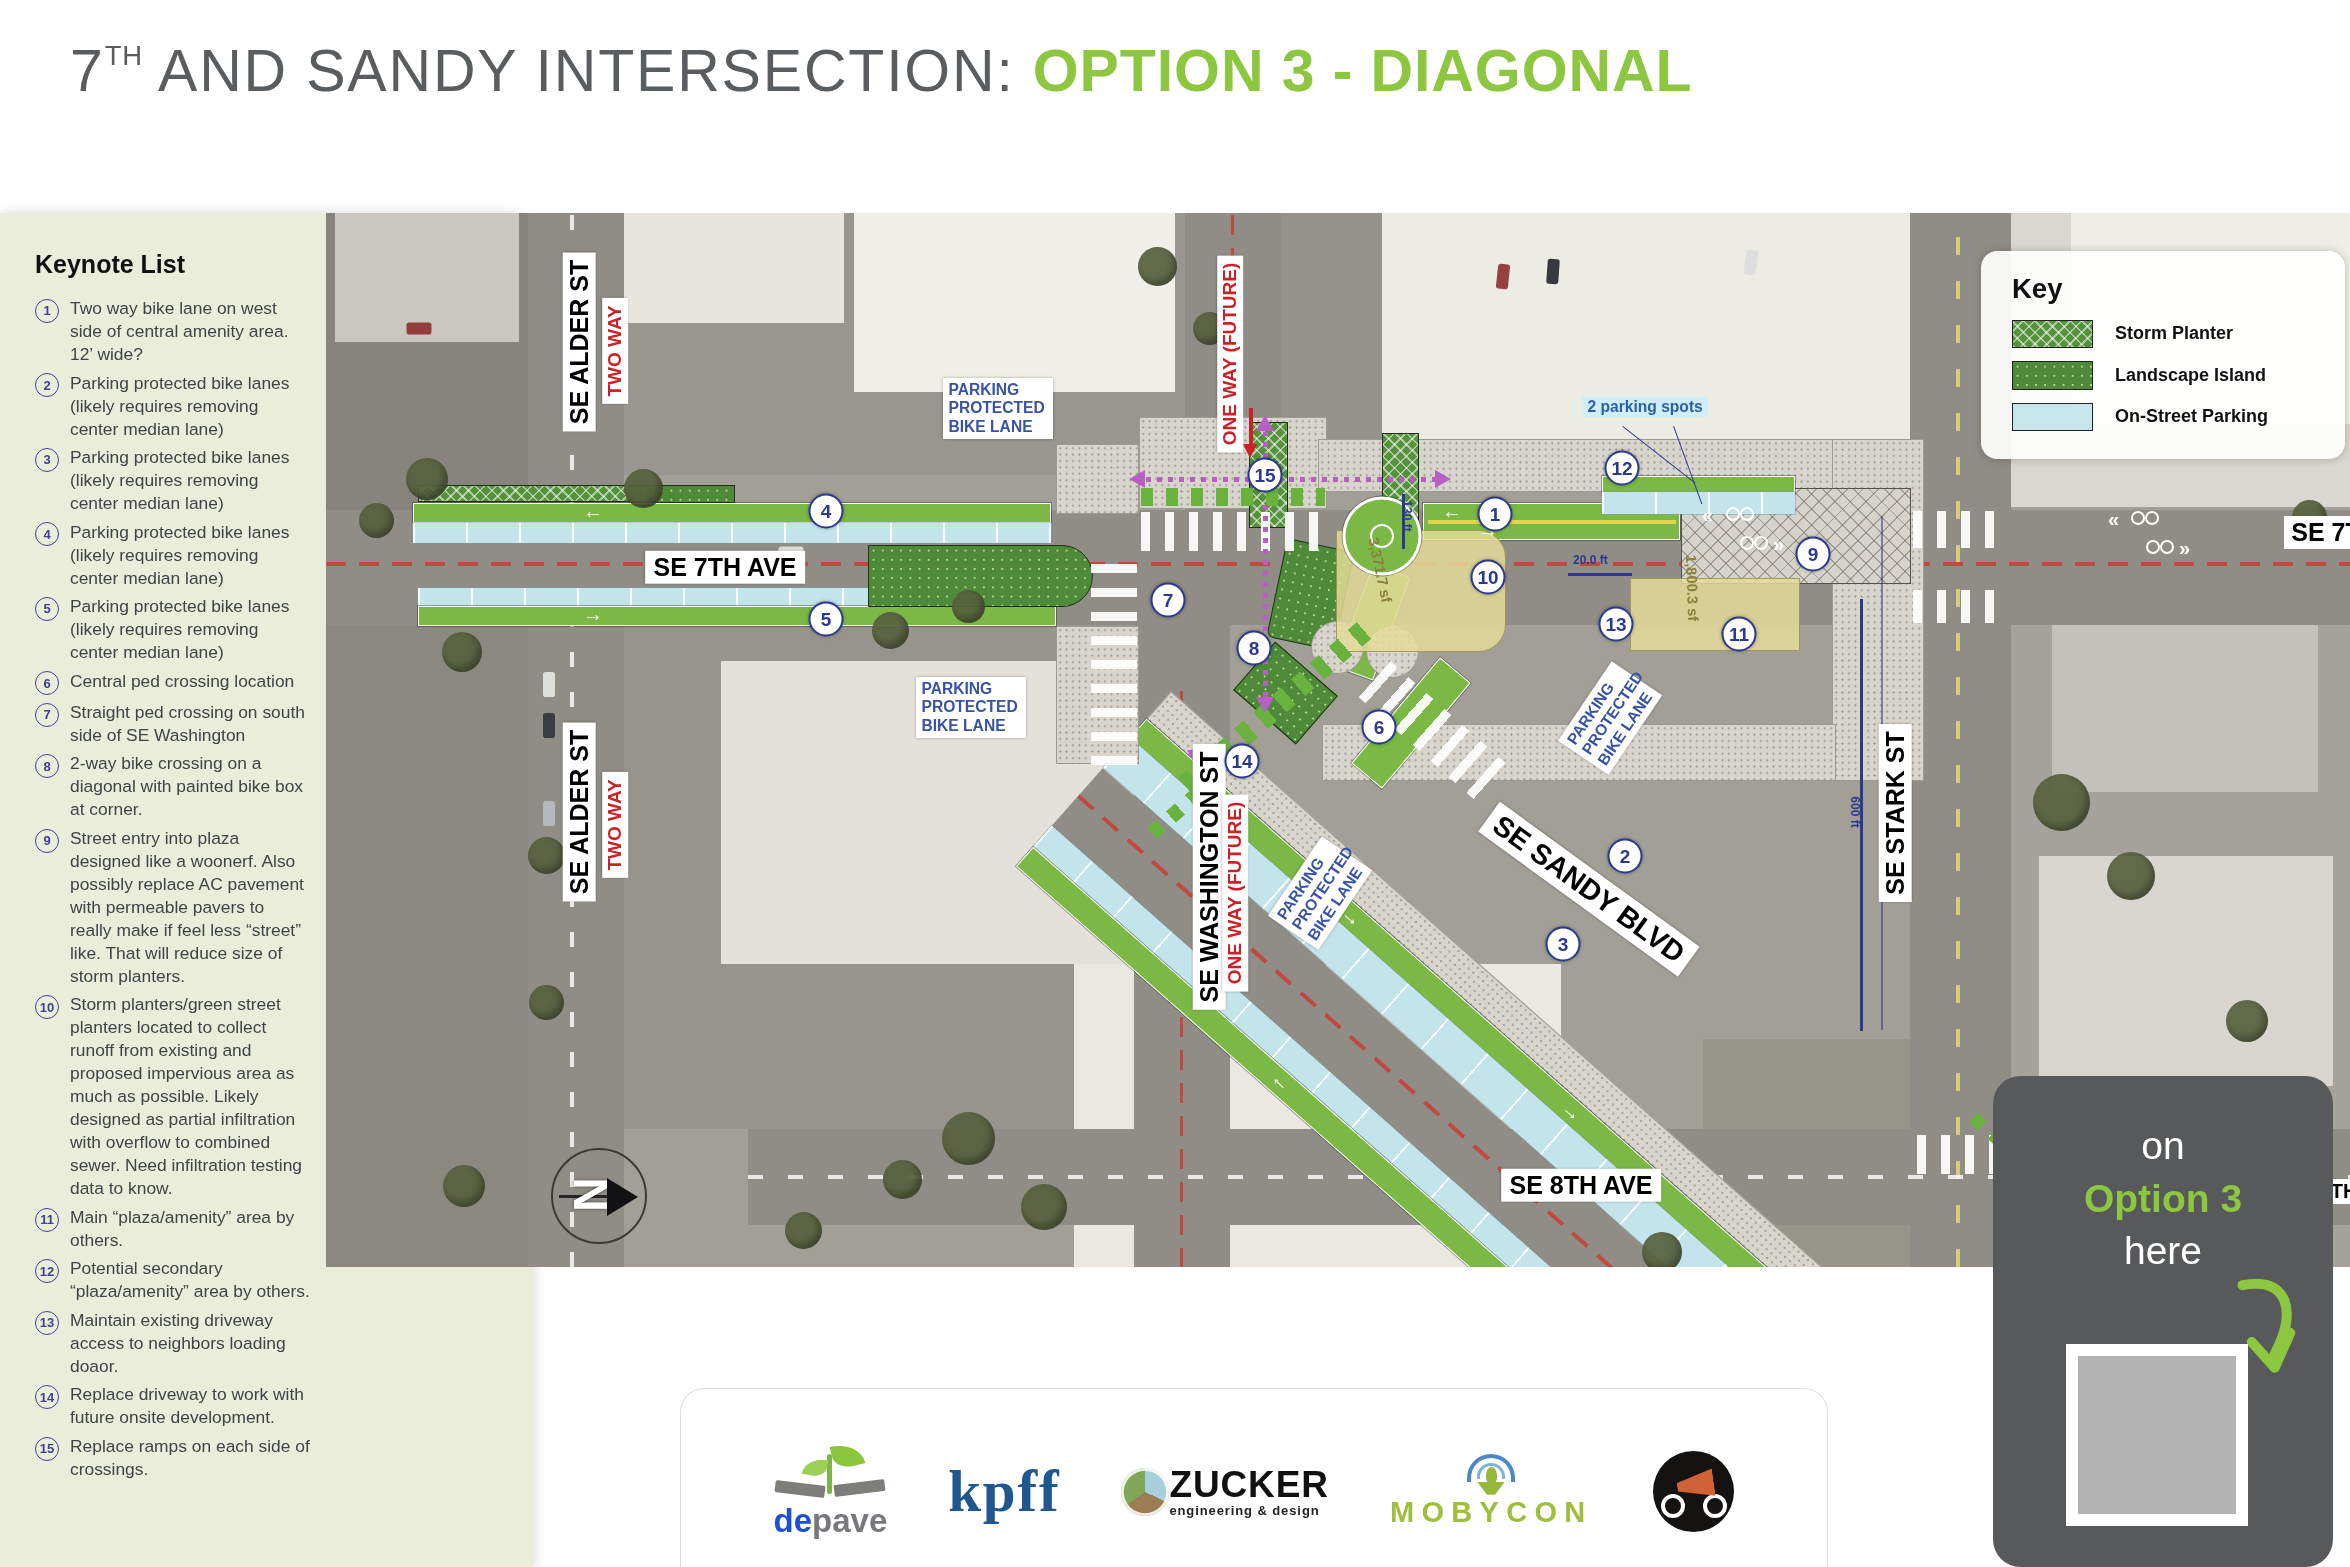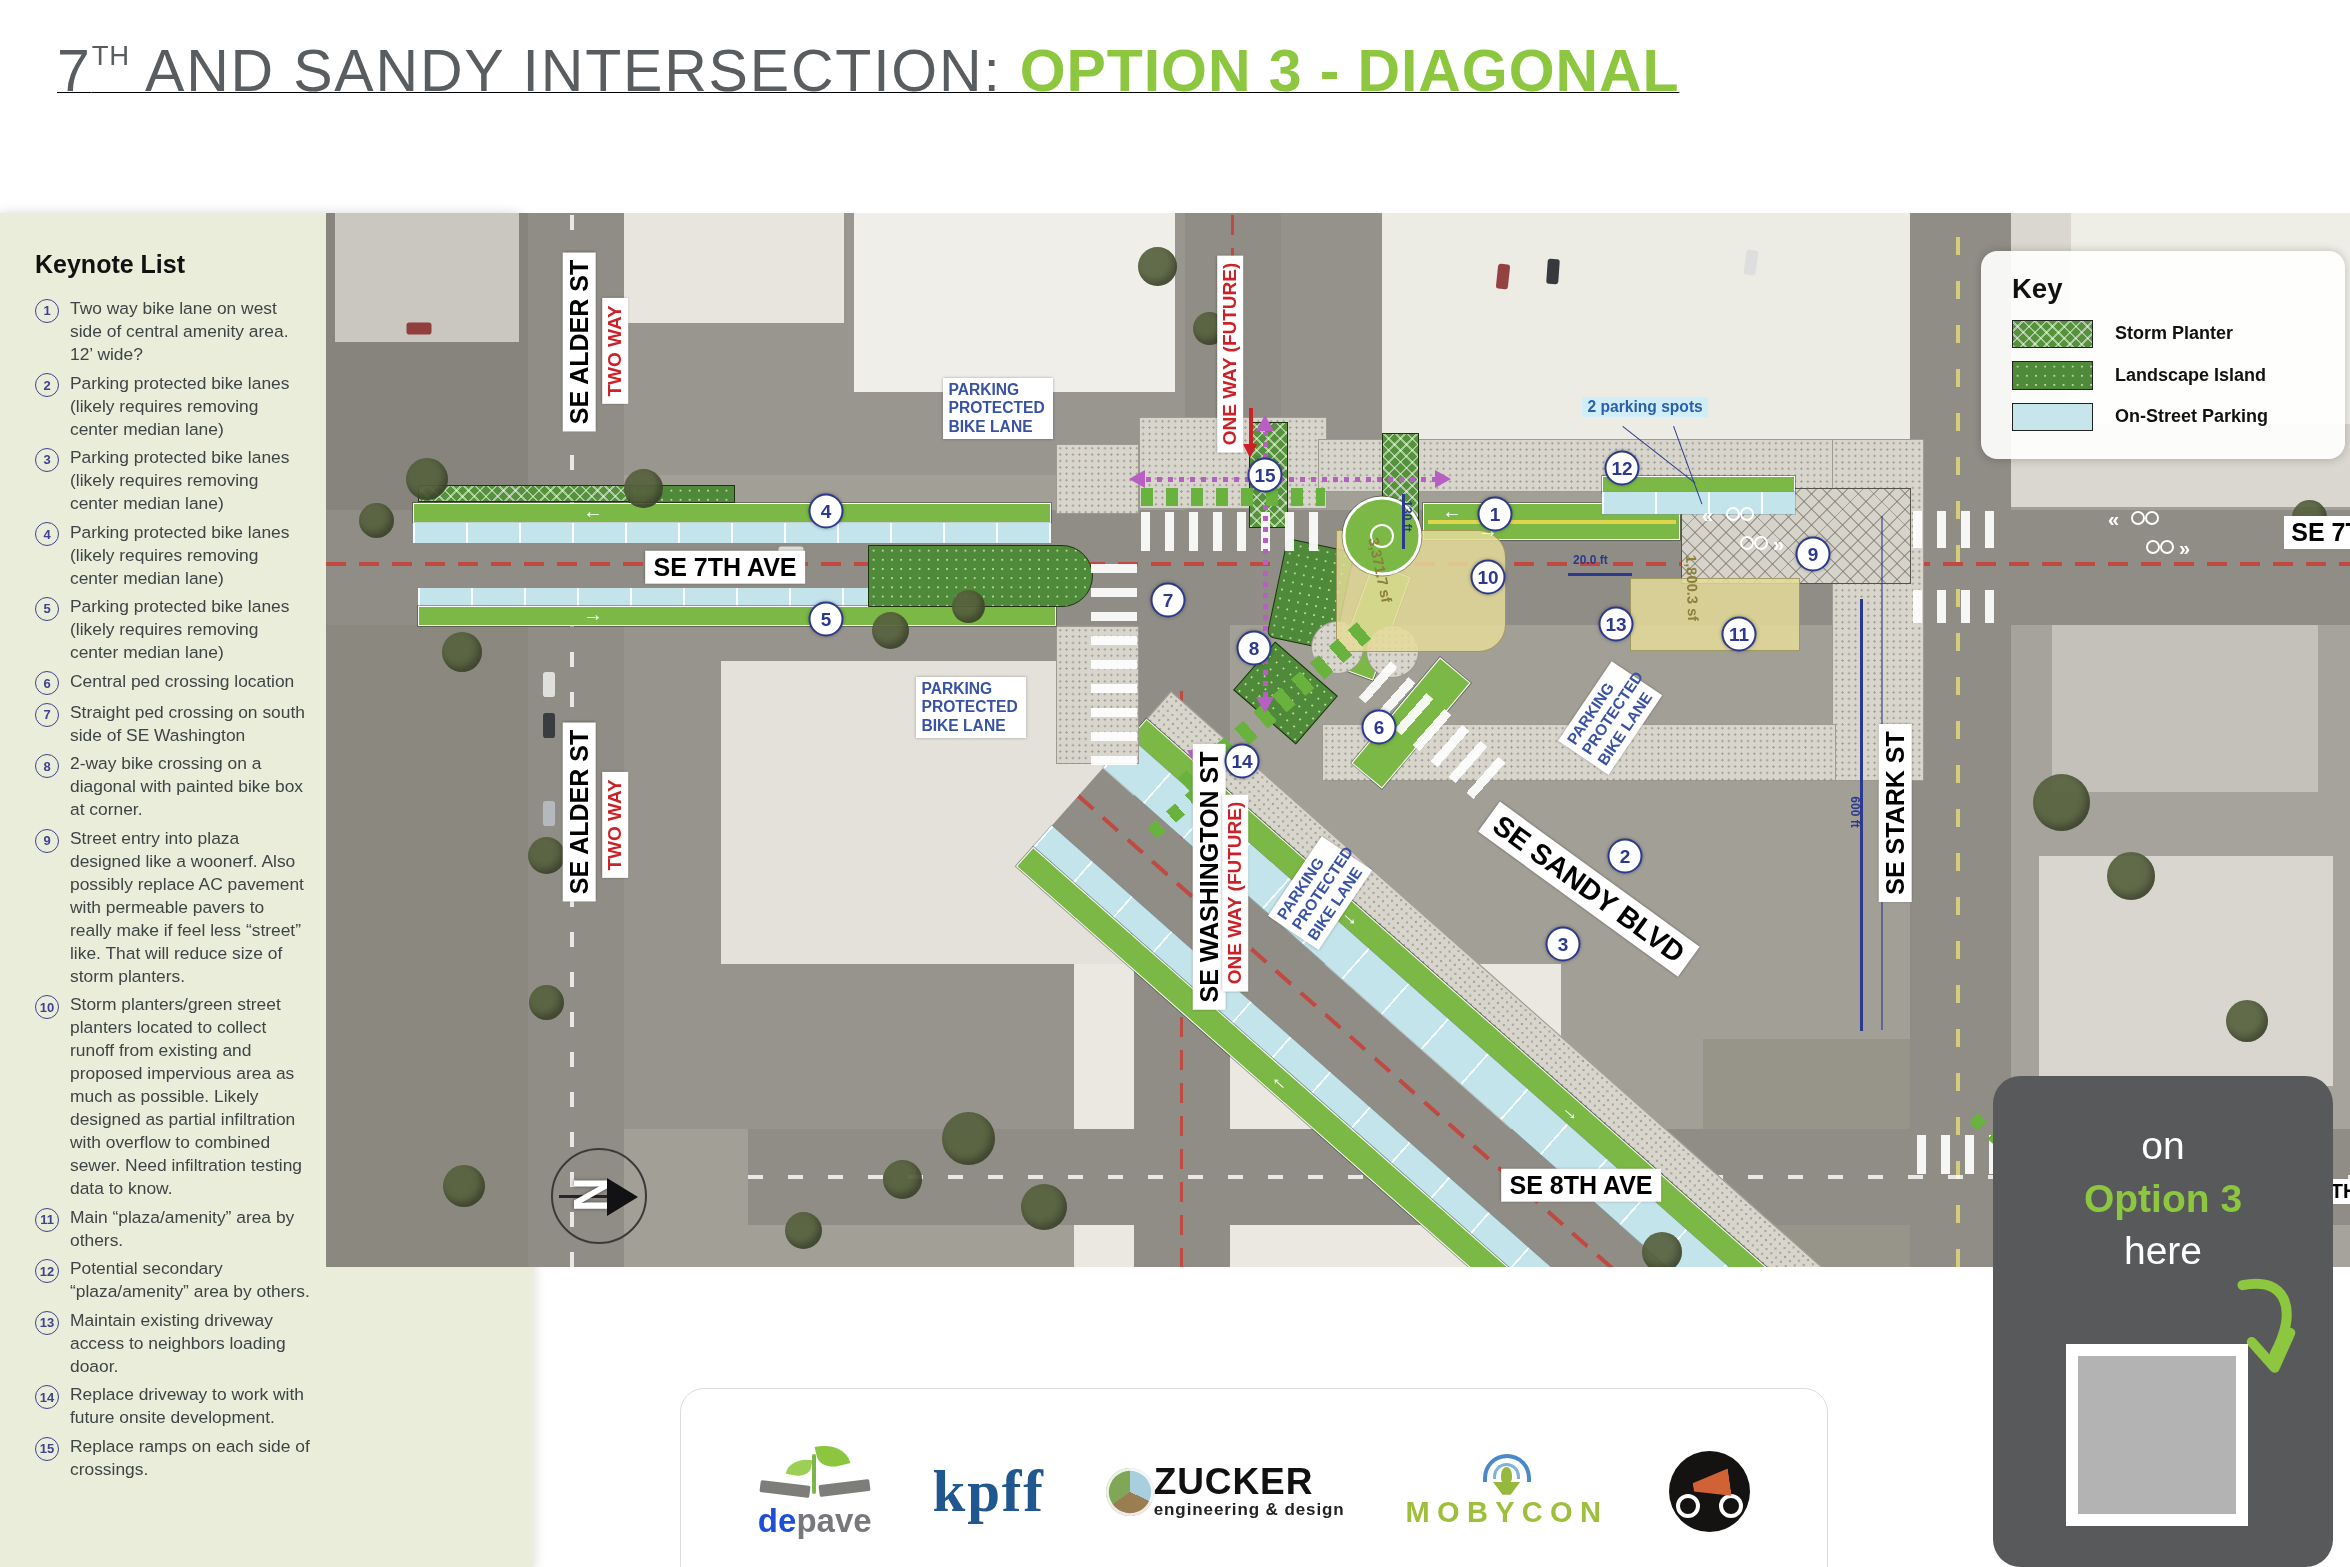--- a/index.html
+++ b/index.html
@@ -1,21 +1,21 @@
 <!DOCTYPE html>
 <html style="font-size:14.7px"><head>
 <meta charset="utf-8">
 <style>
   * { margin:0; padding:0; box-sizing:border-box; }
   html,body { width:2351px; height:1568px; overflow:hidden; background:#fff;
     font-family:"Liberation Sans", sans-serif; }
   .page { position:relative; width:2351px; height:1568px; background:#fff; }
 
   
-  .titlebar { position:absolute; left:57px; top:37px; white-space:nowrap; z-index:40;text-decoration:underline;}
+  .titlebar { position:absolute; left:70px; top:37px; white-space:nowrap; z-index:40;}
   .title-gray { font-size:59px; color:#595d5f; font-weight:400; letter-spacing:1.8px; }
   .title-gray sup { font-size:27.5px; vertical-align:26px; letter-spacing:0.9px;}
   .title-green { font-size:59px; color:#8dc63f; font-weight:800; letter-spacing:0.9px;}
 
   
   .sidebar { position:absolute; left:0; top:213px; width:533px; height:1355px;
     background:#eaedd9; border-top-right-radius:26px; z-index:10;
     box-shadow:0 1.8px 13px rgba(0,0,0,.18); }
   .sidebar h2 { position:absolute; left:35px; top:37px; font-size:25px; color:#111; font-weight:800;}
   .keynotes { position:absolute; left:35px; top:84px; width:275px; list-style:none;}
@@ -154,21 +154,21 @@
   .depave-text { font-size:33px; font-weight:700; letter-spacing:0; }
   .depave-de { color:#1d4ed8; } .depave-pave { color:#77787b; }
   .kpff-text { font-family:"Liberation Serif", serif; font-weight:700; font-size:59px;
     color:#20578f; letter-spacing:1.8px; }
   .zucker { flex-direction:row; align-items:center; }
   .zucker-icon { width:48px; height:48px; border-radius:50%;
     background:conic-gradient(#a9cfdf 0 115deg, #9b7d52 115deg 235deg, #7fa757 235deg 360deg);
     box-shadow:inset 0 0 0 2.8px rgba(255,255,255,.85);}
   .zucker-txt { display:flex; flex-direction:column; align-items:flex-start;}
   .zucker-name { font-size:37px; font-weight:800; color:#111; letter-spacing:0.9px; line-height:1;}
-  .zucker-sub { font-size:17px; font-weight:700; color:#222; letter-spacing:0.9px;}
+  .zucker-sub { font-size:13px; font-weight:700; color:#222; letter-spacing:0.9px;}
   .moby-icon { position:relative; width:83px; height:40px; margin-bottom:1.8px;}
   .moby-arc1 { position:absolute; left:17.4px; top:0; width:48px; height:27.5px;
     border:4.6px solid #4a88c7; border-bottom:none; border-radius:48px 48px 0 0;}
   .moby-arc2 { position:absolute; left:27.5px; top:8.3px; width:27.5px; height:16.5px;
     border:3.7px solid #7fb3d9; border-bottom:none; border-radius:27.5px 27.5px 0 0;}
   .moby-head { position:absolute; left:36px; top:13px; width:11px; height:16.5px; background:#95b83d;
     border-radius:50% 50% 40% 40%;}
   .moby-body { position:absolute; left:27.5px; top:27.5px; width:27.5px; height:13px; background:#95b83d;
     clip-path:polygon(0 0,100% 0,65% 100%,35% 100%);}
   .moby-name { font-size:29px; font-weight:800; color:#9ebf3b; letter-spacing:7.3px;}

